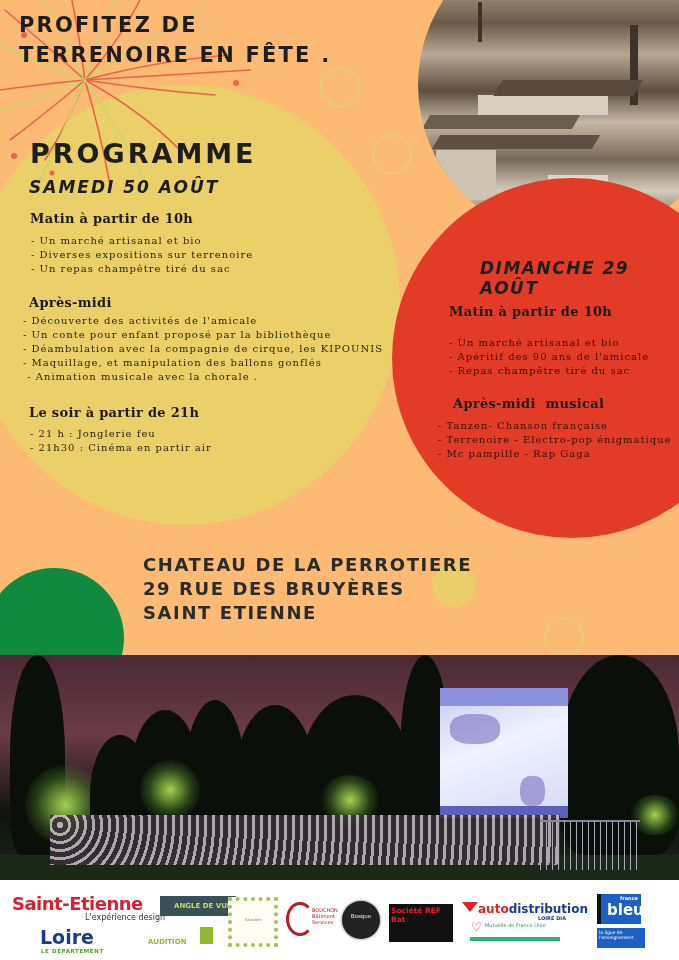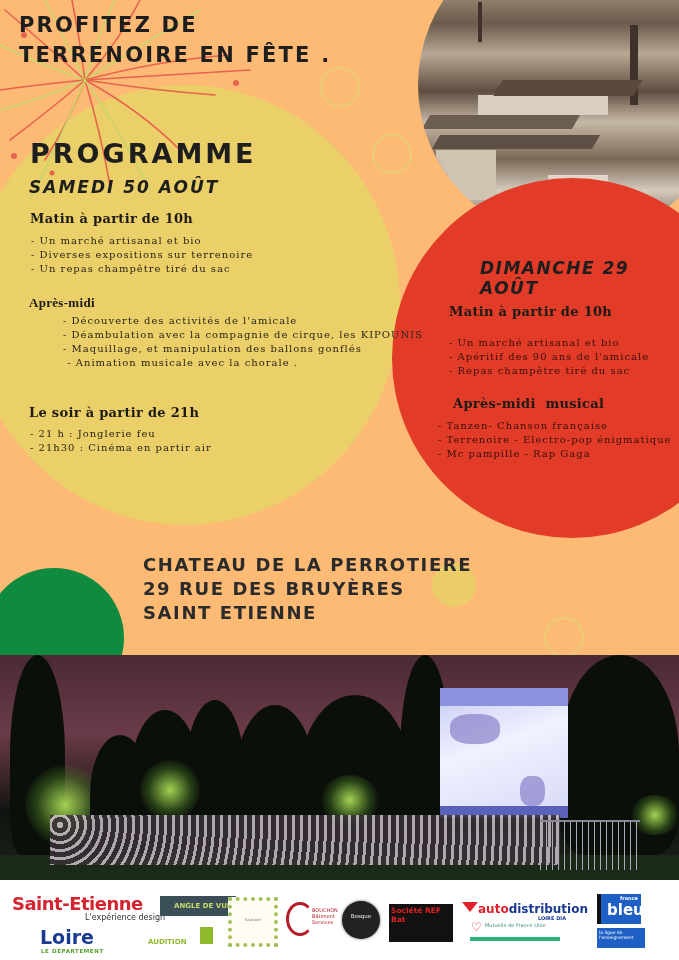--- a/index.html
+++ b/index.html
@@ -155,23 +155,24 @@
 
   <div class="day-title day1">SAMEDI 50 AOÛT</div>
 
   <div class="section-head" style="left:30px;top:211px;">Matin à partir de 10h</div>
   <ul class="section-list" style="left:31px;top:234px;">
     <li>- Un marché artisanal et bio</li>
     <li>- Diverses expositions sur terrenoire</li>
     <li>- Un repas champêtre tiré du sac</li>
   </ul>
 
-  <div class="section-head" style="left:29px;top:295px;font-family:Liberation Serif, serif;">Après-midi</div>
-  <ul class="section-list" style="left:23px;top:314px;margin-left:40px;">
+  <div class="section-head" style="left:29px;top:295px;">Après-midi</div>
+  <ul class="section-list" style="left:23px;top:314px;">
     <li>- Découverte des activités de l'amicale</li>
+    <li>- Un conte pour enfant proposé par la bibliothèque</li>
     <li>- Déambulation avec la compagnie de cirque, les KIPOUNIS</li>
     <li>- Maquillage, et manipulation des ballons gonflés</li>
     <li style="white-space:pre;"> - Animation musicale avec la chorale .</li>
   </ul>
 
   <div class="section-head" style="left:29px;top:405px;">Le soir à partir de 21h</div>
   <ul class="section-list" style="left:30px;top:427px;">
     <li>- 21 h : Jonglerie feu</li>
     <li>- 21h30 : Cinéma en partir air</li>
   </ul>

